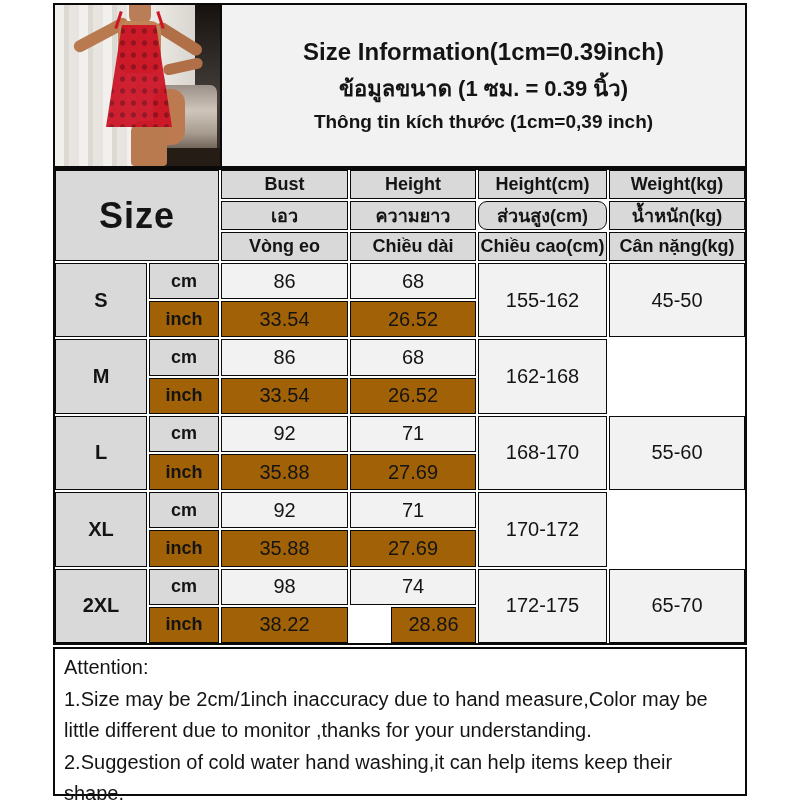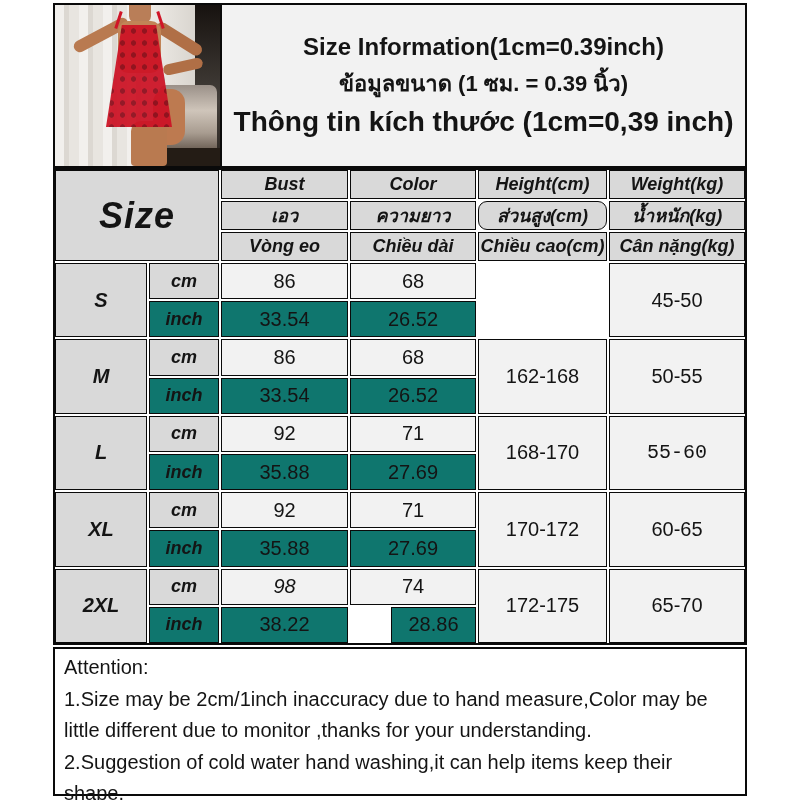--- a/index.html
+++ b/index.html
@@ -35,36 +35,36 @@
   
   .green-tri{position:absolute;left:223px;top:4px;width:0;height:0;
     border-top:9px solid #1fa83c;border-right:9px solid transparent;}
 
   
   .title-box{position:absolute;left:220px;top:3px;width:527px;height:165px;box-sizing:border-box;
     border:2px solid #0a0a0a;background:#f2f2f2;
     display:flex;flex-direction:column;align-items:center;justify-content:center;gap:5px;text-align:center;}
   .title-en{font-size:24px;font-weight:bold;}
   .title-th{font-size:22px;font-weight:bold;}
-  .title-vi{font-size:28px;font-weight:bold;text-align:center;}
+  .title-vi{font-size:19px;font-weight:bold;text-align:center;}
 
   
   .size-table{position:absolute;left:53px;top:168px;width:694px;height:477px;box-sizing:border-box;
     border:2px solid #0a0a0a;background:#ffffff;
     display:grid;gap:2px;
     grid-template-columns:92px 70px 127px 126px 129px 136px;
     grid-template-rows:29px 29px 29px repeat(10, 36.2px);}
   .cell{display:flex;align-items:center;justify-content:center;
     border:1px solid #0a0a0a;box-sizing:border-box;overflow:hidden;white-space:nowrap;}
-  .hdr{background:#d9d9d9;font-weight:bold;font-size:18px;font-style:italic;}
+  .hdr{background:#d9d9d9;font-weight:bold;font-size:18px;}
   .size-hdr{font-size:36px;letter-spacing:1px;}
   .size-letter{font-size:20px;}
   .val{font-size:20px;}
   .lt{background:#f2f2f2;}
-  .wh{background:#0f766e;}
+  .wh{background:#a16207;}
 
   
   .attention{position:absolute;left:53px;top:647px;width:694px;height:149px;box-sizing:border-box;
     border:2px solid #0a0a0a;background:#ffffff;padding:1px 7px;
     font-size:20px;line-height:1.52;}
   .attention p{margin:2px;}
 </style>
 </head>
 <body>
 
@@ -94,67 +94,66 @@
     <div class="title-en">Size Information(1cm=0.39inch)</div>
     <div class="title-th">ข้อมูลขนาด (1 ซม. = 0.39 นิ้ว)</div>
     <div class="title-vi">Thông tin kích thước (1cm=0,39 inch)</div>
   </div>
 
   <div class="size-table">
       <div class="cell hdr size-hdr" style="grid-area: 1 / 1 / span 3 / span 2;">Size</div>
       <div class="cell hdr" style="grid-area: 1 / 3 / span 1 / span 1;">Bust</div>
       <div class="cell hdr" style="grid-area: 2 / 3 / span 1 / span 1;">เอว</div>
       <div class="cell hdr" style="grid-area: 3 / 3 / span 1 / span 1;">Vòng eo</div>
-      <div class="cell hdr" style="grid-area: 1 / 4 / span 1 / span 1;">Color</div>
+      <div class="cell hdr" style="grid-area: 1 / 4 / span 1 / span 1;">Height</div>
       <div class="cell hdr" style="grid-area: 2 / 4 / span 1 / span 1;">ความยาว</div>
       <div class="cell hdr" style="grid-area: 3 / 4 / span 1 / span 1; text-align: right;">Chiều dài</div>
       <div class="cell hdr" style="grid-area: 1 / 5 / span 1 / span 1;">Height(cm)</div>
       <div class="cell hdr" style="grid-area: 2 / 5 / span 1 / span 1; border-radius: 9px;">ส่วนสูง(cm)</div>
       <div class="cell hdr" style="grid-area: 1 / 6 / span 1 / span 1;">Weight(kg)</div>
       <div class="cell hdr" style="grid-area: 3 / 5 / span 1 / span 1;">Chiều cao(cm)</div>
       <div class="cell hdr" style="grid-area: 2 / 6 / span 1 / span 1;">น้ำหนัก(kg)</div>
       <div class="cell hdr" style="grid-area: 3 / 6 / span 1 / span 1;">Cân nặng(kg)</div>
       <div class="cell hdr size-letter" style="grid-area: 4 / 1 / span 2 / span 1;">S</div>
       <div class="cell hdr" style="grid-area: 4 / 2 / span 1 / span 1;">cm</div>
       <div class="cell val lt" style="grid-area: 4 / 3 / span 1 / span 1;">86</div>
       <div class="cell val lt" style="grid-area: 4 / 4 / span 1 / span 1;">68</div>
+      <div class="cell val lt" style="grid-area: 4 / 5 / span 2 / span 1;">155-162</div>
       <div class="cell val lt" style="grid-area: 4 / 6 / span 2 / span 1; text-align: right;">45-50</div>
       <div class="cell hdr wh" style="grid-area: 5 / 2 / span 1 / span 1;">inch</div>
       <div class="cell val wh" style="grid-area: 5 / 3 / span 1 / span 1;">33.54</div>
       <div class="cell val wh" style="grid-area: 5 / 4 / span 1 / span 1;">26.52</div>
       <div class="cell hdr size-letter" style="grid-area: 6 / 1 / span 2 / span 1;">M</div>
       <div class="cell hdr" style="grid-area: 6 / 2 / span 1 / span 1;">cm</div>
       <div class="cell val lt" style="grid-area: 6 / 3 / span 1 / span 1;">86</div>
       <div class="cell val lt" style="grid-area: 6 / 4 / span 1 / span 1;">68</div>
       <div class="cell val lt" style="grid-area: 6 / 5 / span 2 / span 1;">162-168</div>
-      <div class="cell val lt" style="grid-area: 6 / 6 / span 2 / span 1;">50-55</div>
       <div class="cell hdr wh" style="grid-area: 7 / 2 / span 1 / span 1;">inch</div>
       <div class="cell val wh" style="grid-area: 7 / 3 / span 1 / span 1;">33.54</div>
       <div class="cell val wh" style="grid-area: 7 / 4 / span 1 / span 1;">26.52</div>
       <div class="cell hdr size-letter" style="grid-area: 8 / 1 / span 2 / span 1;">L</div>
       <div class="cell hdr" style="grid-area: 8 / 2 / span 1 / span 1;">cm</div>
       <div class="cell val lt" style="grid-area: 8 / 3 / span 1 / span 1;">92</div>
       <div class="cell val lt" style="grid-area: 8 / 4 / span 1 / span 1;">71</div>
       <div class="cell val lt" style="grid-area: 8 / 5 / span 2 / span 1;">168-170</div>
-      <div class="cell val lt" style="grid-area: 8 / 6 / span 2 / span 1; font-family: Liberation Mono, monospace;">55-60</div>
+      <div class="cell val lt" style="grid-area: 8 / 6 / span 2 / span 1;">55-60</div>
       <div class="cell hdr wh" style="grid-area: 9 / 2 / span 1 / span 1;">inch</div>
       <div class="cell val wh" style="grid-area: 9 / 3 / span 1 / span 1;">35.88</div>
       <div class="cell val wh" style="grid-area: 9 / 4 / span 1 / span 1;">27.69</div>
       <div class="cell hdr size-letter" style="grid-area: 10 / 1 / span 2 / span 1;">XL</div>
       <div class="cell hdr" style="grid-area: 10 / 2 / span 1 / span 1;">cm</div>
       <div class="cell val lt" style="grid-area: 10 / 3 / span 1 / span 1;">92</div>
       <div class="cell val lt" style="grid-area: 10 / 4 / span 1 / span 1;">71</div>
       <div class="cell val lt" style="grid-area: 10 / 5 / span 2 / span 1;">170-172</div>
-      <div class="cell val lt" style="grid-area: 10 / 6 / span 2 / span 1;">60-65</div>
       <div class="cell hdr wh" style="grid-area: 11 / 2 / span 1 / span 1;">inch</div>
       <div class="cell val wh" style="grid-area: 11 / 3 / span 1 / span 1;">35.88</div>
       <div class="cell val wh" style="grid-area: 11 / 4 / span 1 / span 1;">27.69</div>
       <div class="cell hdr size-letter" style="grid-area: 12 / 1 / span 2 / span 1;">2XL</div>
       <div class="cell hdr" style="grid-area: 12 / 2 / span 1 / span 1;">cm</div>
-      <div class="cell val lt" style="grid-area: 12 / 3 / span 1 / span 1; font-style: italic;">98</div>
+      <div class="cell val lt" style="grid-area: 12 / 3 / span 1 / span 1;">98</div>
       <div class="cell val lt" style="grid-area: 12 / 4 / span 1 / span 1;">74</div>
       <div class="cell val lt" style="grid-area: 12 / 5 / span 2 / span 1;">172-175</div>
       <div class="cell val lt" style="grid-area: 12 / 6 / span 2 / span 1;">65-70</div>
       <div class="cell hdr wh" style="grid-area: 13 / 2 / span 1 / span 1;">inch</div>
       <div class="cell val wh" style="grid-area: 13 / 3 / span 1 / span 1;">38.22</div>
       <div class="cell val wh" style="grid-area: 13 / 4 / span 1 / span 1; margin-left: 41px;">28.86</div>
     </div>
 
   <div class="attention">
     <p>Attention:</p>

